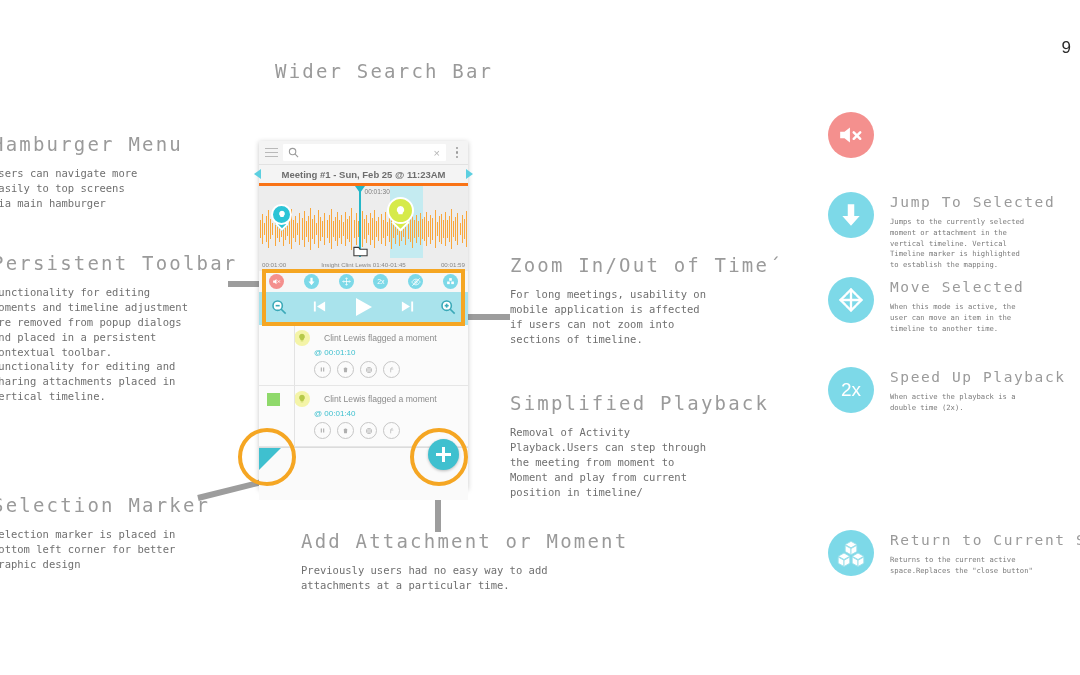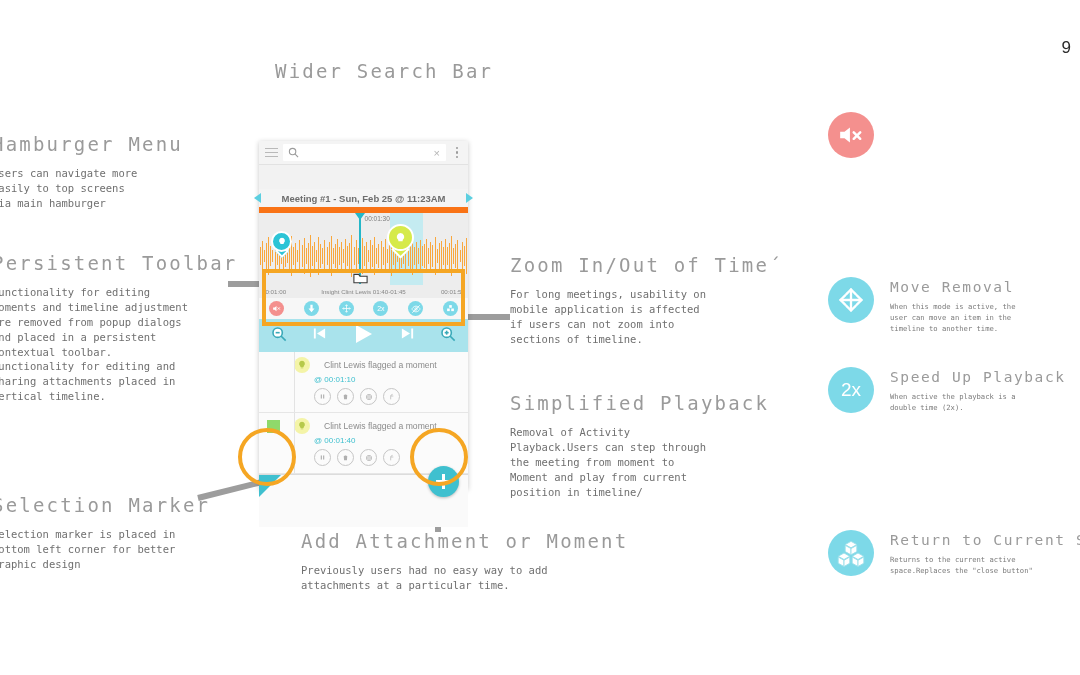--- a/index.html
+++ b/index.html
@@ -39,22 +39,21 @@
   .hb{width:24px;display:flex;flex-direction:column;align-items:center;gap:2.5px;}
   .hb i{display:block;width:13px;height:1.6px;background:#b9b9b9;}
   .srch{flex:1;display:flex;align-items:center;background:#fff;height:17px;border-radius:1px;}
   .srch .mag{margin:0 6px 0 5px;}
   .srch .xx{margin-right:6px;color:#b5b5b5;font-size:11px;font-family:"Liberation Sans",sans-serif;}
   .kebab{width:22px;display:flex;flex-direction:column;align-items:center;gap:2px;}
   .kebab i{width:2.6px;height:2.6px;border-radius:50%;background:#9a9a9a;display:block;}
 
   .ph-title{
     height:18px;background:#f4f4f4;display:flex;align-items:center;justify-content:center;gap:21px;
-    border-bottom:6px solid #f97316;
-    margin-top:24px;
+    border-bottom:3px solid #f97316;
   }
   .ph-title .tx{
     font-family:"Liberation Sans",sans-serif;font-size:9.5px;font-weight:bold;color:#6d6d6d;
     white-space:nowrap;
   }
   .tri-l,.tri-r{width:0;height:0;border-top:5px solid transparent;border-bottom:5px solid transparent;}
   .tri-l{border-right:7px solid #5ccfe0;}
   .tri-r{border-left:7px solid #5ccfe0;}
 
   
@@ -517,34 +516,49 @@
 
   <div class="feat" style="left:828px;top:112px;">
     <span class="circ" style="background:#f4908e;">
       <svg width="26" height="26" viewBox="0 0 24 24" fill="#fff">
           <path d="M2 9v6h4l5 4V5L6 9H2z"></path>
           <path d="M14.5 9.5l6 6M20.5 9.5l-6 6" stroke="#fff" stroke-width="2.3" fill="none" stroke-linecap="round"></path>
         </svg>
     </span>
   </div>
 
+  <div class="feat" style="left:828px;top:192px;">
+    <span class="circ" style="background:#7dd9e8;">
+      <svg width="26" height="26" viewBox="0 0 24 24" fill="#fff">
+          <path d="M9 2h6v11h5l-8 9-8-9h5z"></path>
+        </svg>
+    </span>
+    <span class="txt">
+      <span class="t">Jump To Selected</span>
+      <div class="d">Jumps to the currently selected
+moment or attachment in the
+vertical timeline. Vertical
+Timeline marker is highlighted
+to establish the mapping.</div>
+    </span>
+  </div>
 
   <div class="feat" style="left:828px;top:277px;">
     <span class="circ" style="background:#7dd9e8;">
       <svg width="28" height="28" viewBox="0 0 24 24" fill="none" stroke="#fff" stroke-width="2" stroke-linecap="round" stroke-linejoin="round">
         <line x1="12" y1="3" x2="12" y2="21"></line>
           <line x1="3" y1="12" x2="21" y2="12"></line>
         <polyline points="8,7 12,3 16,7"></polyline>
           <polyline points="8,17 12,21 16,17"></polyline>
         <polyline points="7,8 3,12 7,16"></polyline>
           <polyline points="17,8 21,12 17,16"></polyline>
       </svg>
     </span>
     <span class="txt">
-      <span class="t">Move Removal</span>
+      <span class="t">Move Selected</span>
       <div class="d">When this mode is active, the
 user can move an item in the
 timeline to another time.</div>
     </span>
   </div>
 
   <div class="feat" style="left:828px;top:367px;">
     <span class="circ" style="background:#7dd9e8;">
       <span class="twoX">2x</span>
     </span>

